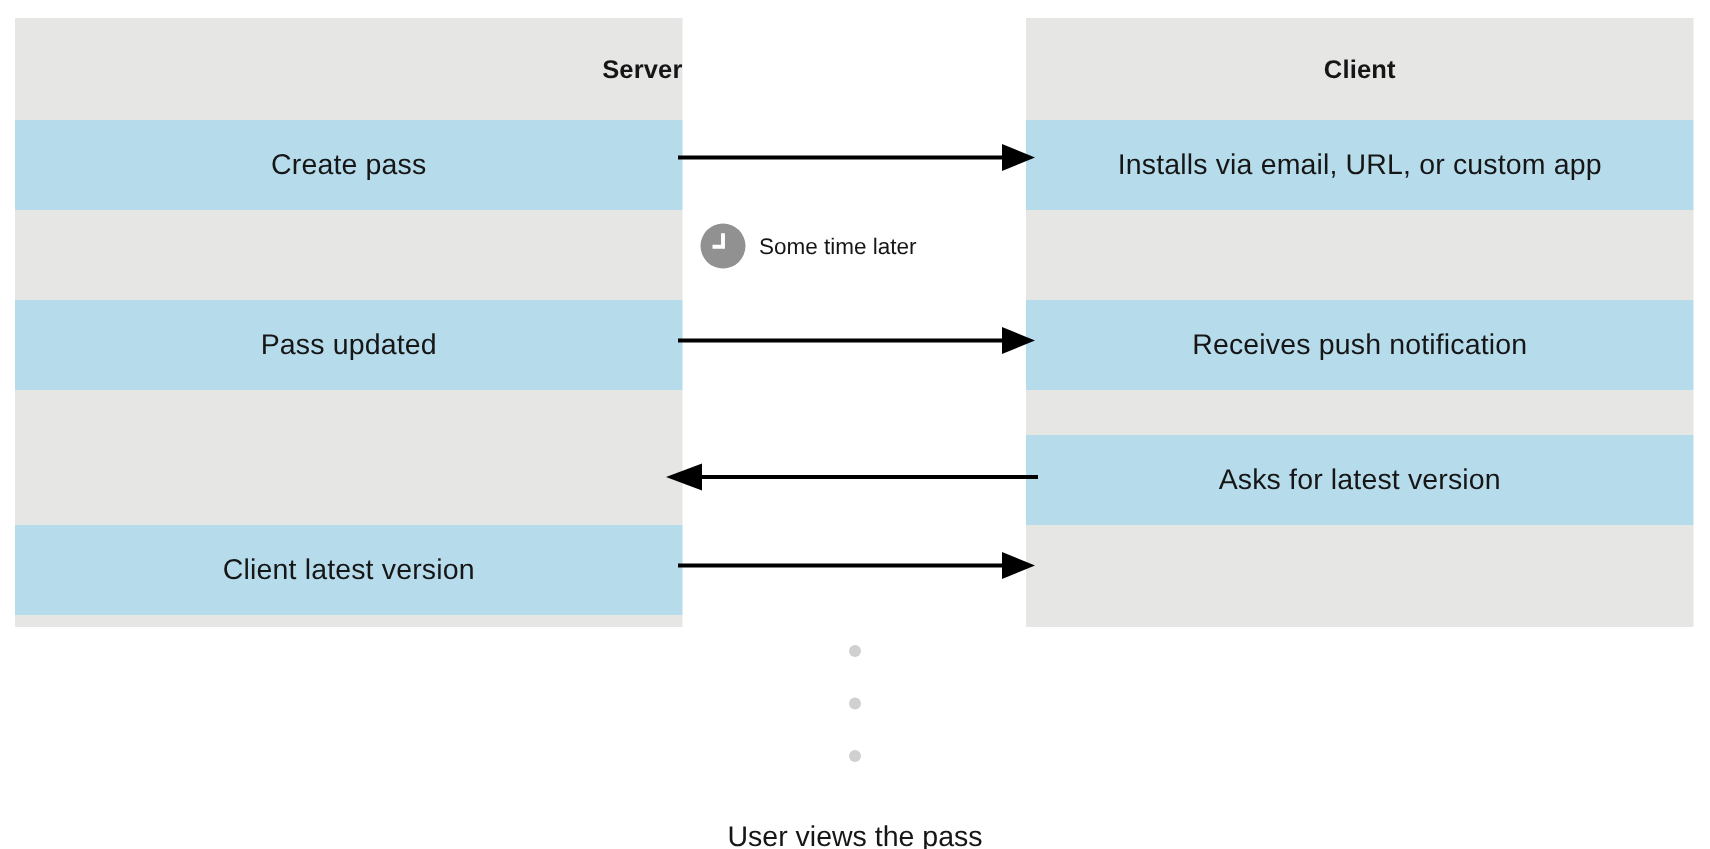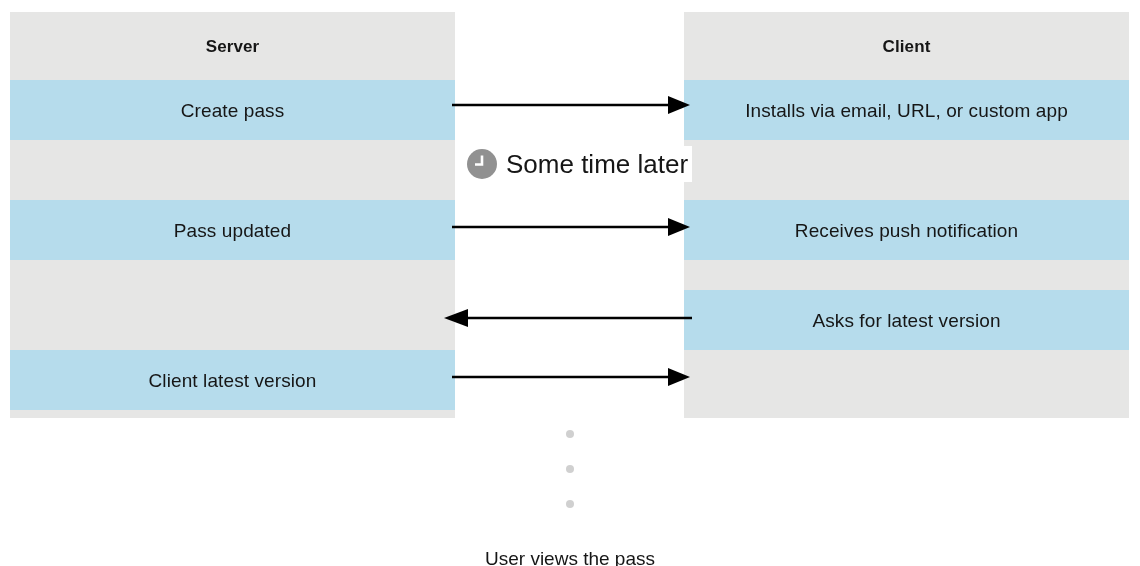--- a/index.html
+++ b/index.html
@@ -69,21 +69,21 @@
     gap: 8px;
     background: #ffffff;
     padding: 2px 4px 2px 0;
   }
   .clock-icon {
     width: 32px;
     height: 32px;
     flex: 0 0 32px;
   }
   .time-note-label {
-    font-size: 26px;
+    font-size: 15px;
     color: #161616;
     white-space: nowrap;
     line-height: 1;
   }
 
   
   .dots {
     position: absolute;
     left: 0;
     right: 0;
@@ -112,21 +112,21 @@
     line-height: 1;
     margin-top: 30px;
   }
 </style>
 </head>
 <body>
 
 <div id="diagram">
 
   <div class="lane lane-server">
-    <div class="band band-gray" style="top:0px;height:68px;">
+    <div class="band band-gray" style="top:0px;height:68px;justify-content:flex-end;">
       <span class="band-label header">Server</span>
     </div>
     <div class="band band-blue" style="top:68px;height:60px;">
       <span class="band-label">Create pass</span>
     </div>
     <div class="band band-gray" style="top:128px;height:60px;">
       <span class="band-label"></span>
     </div>
     <div class="band band-blue" style="top:188px;height:60px;">
       <span class="band-label">Pass updated</span>

